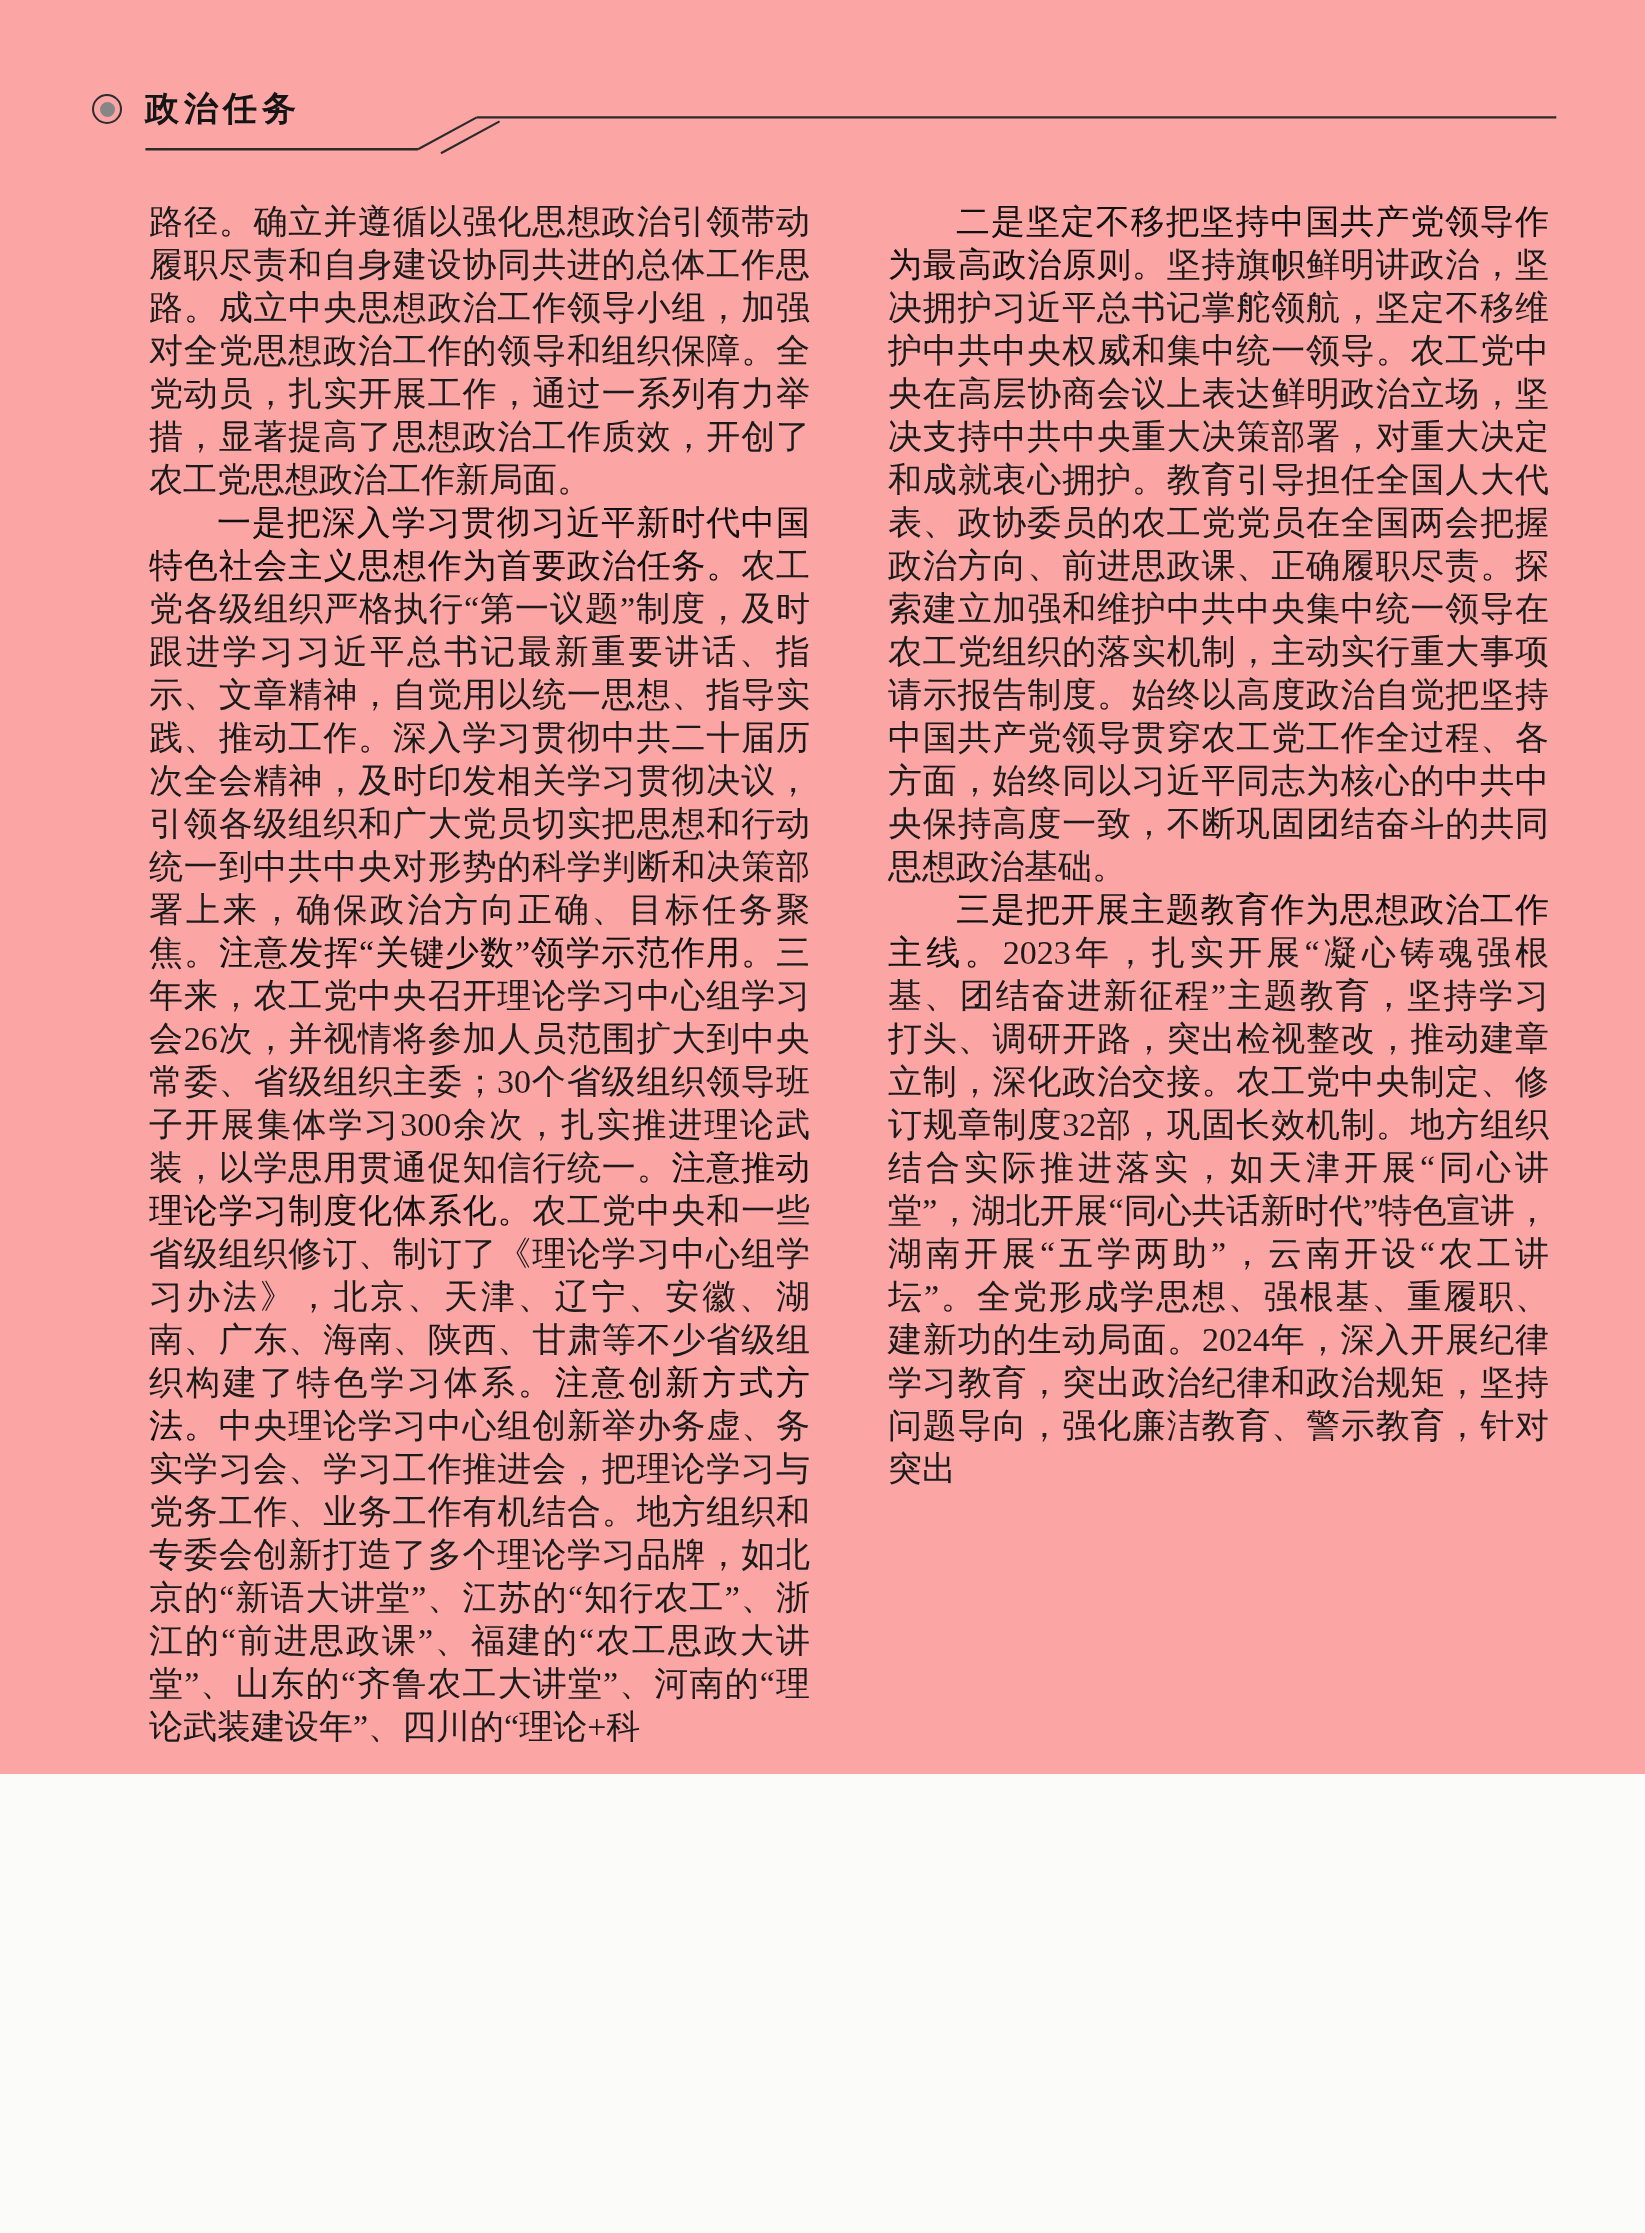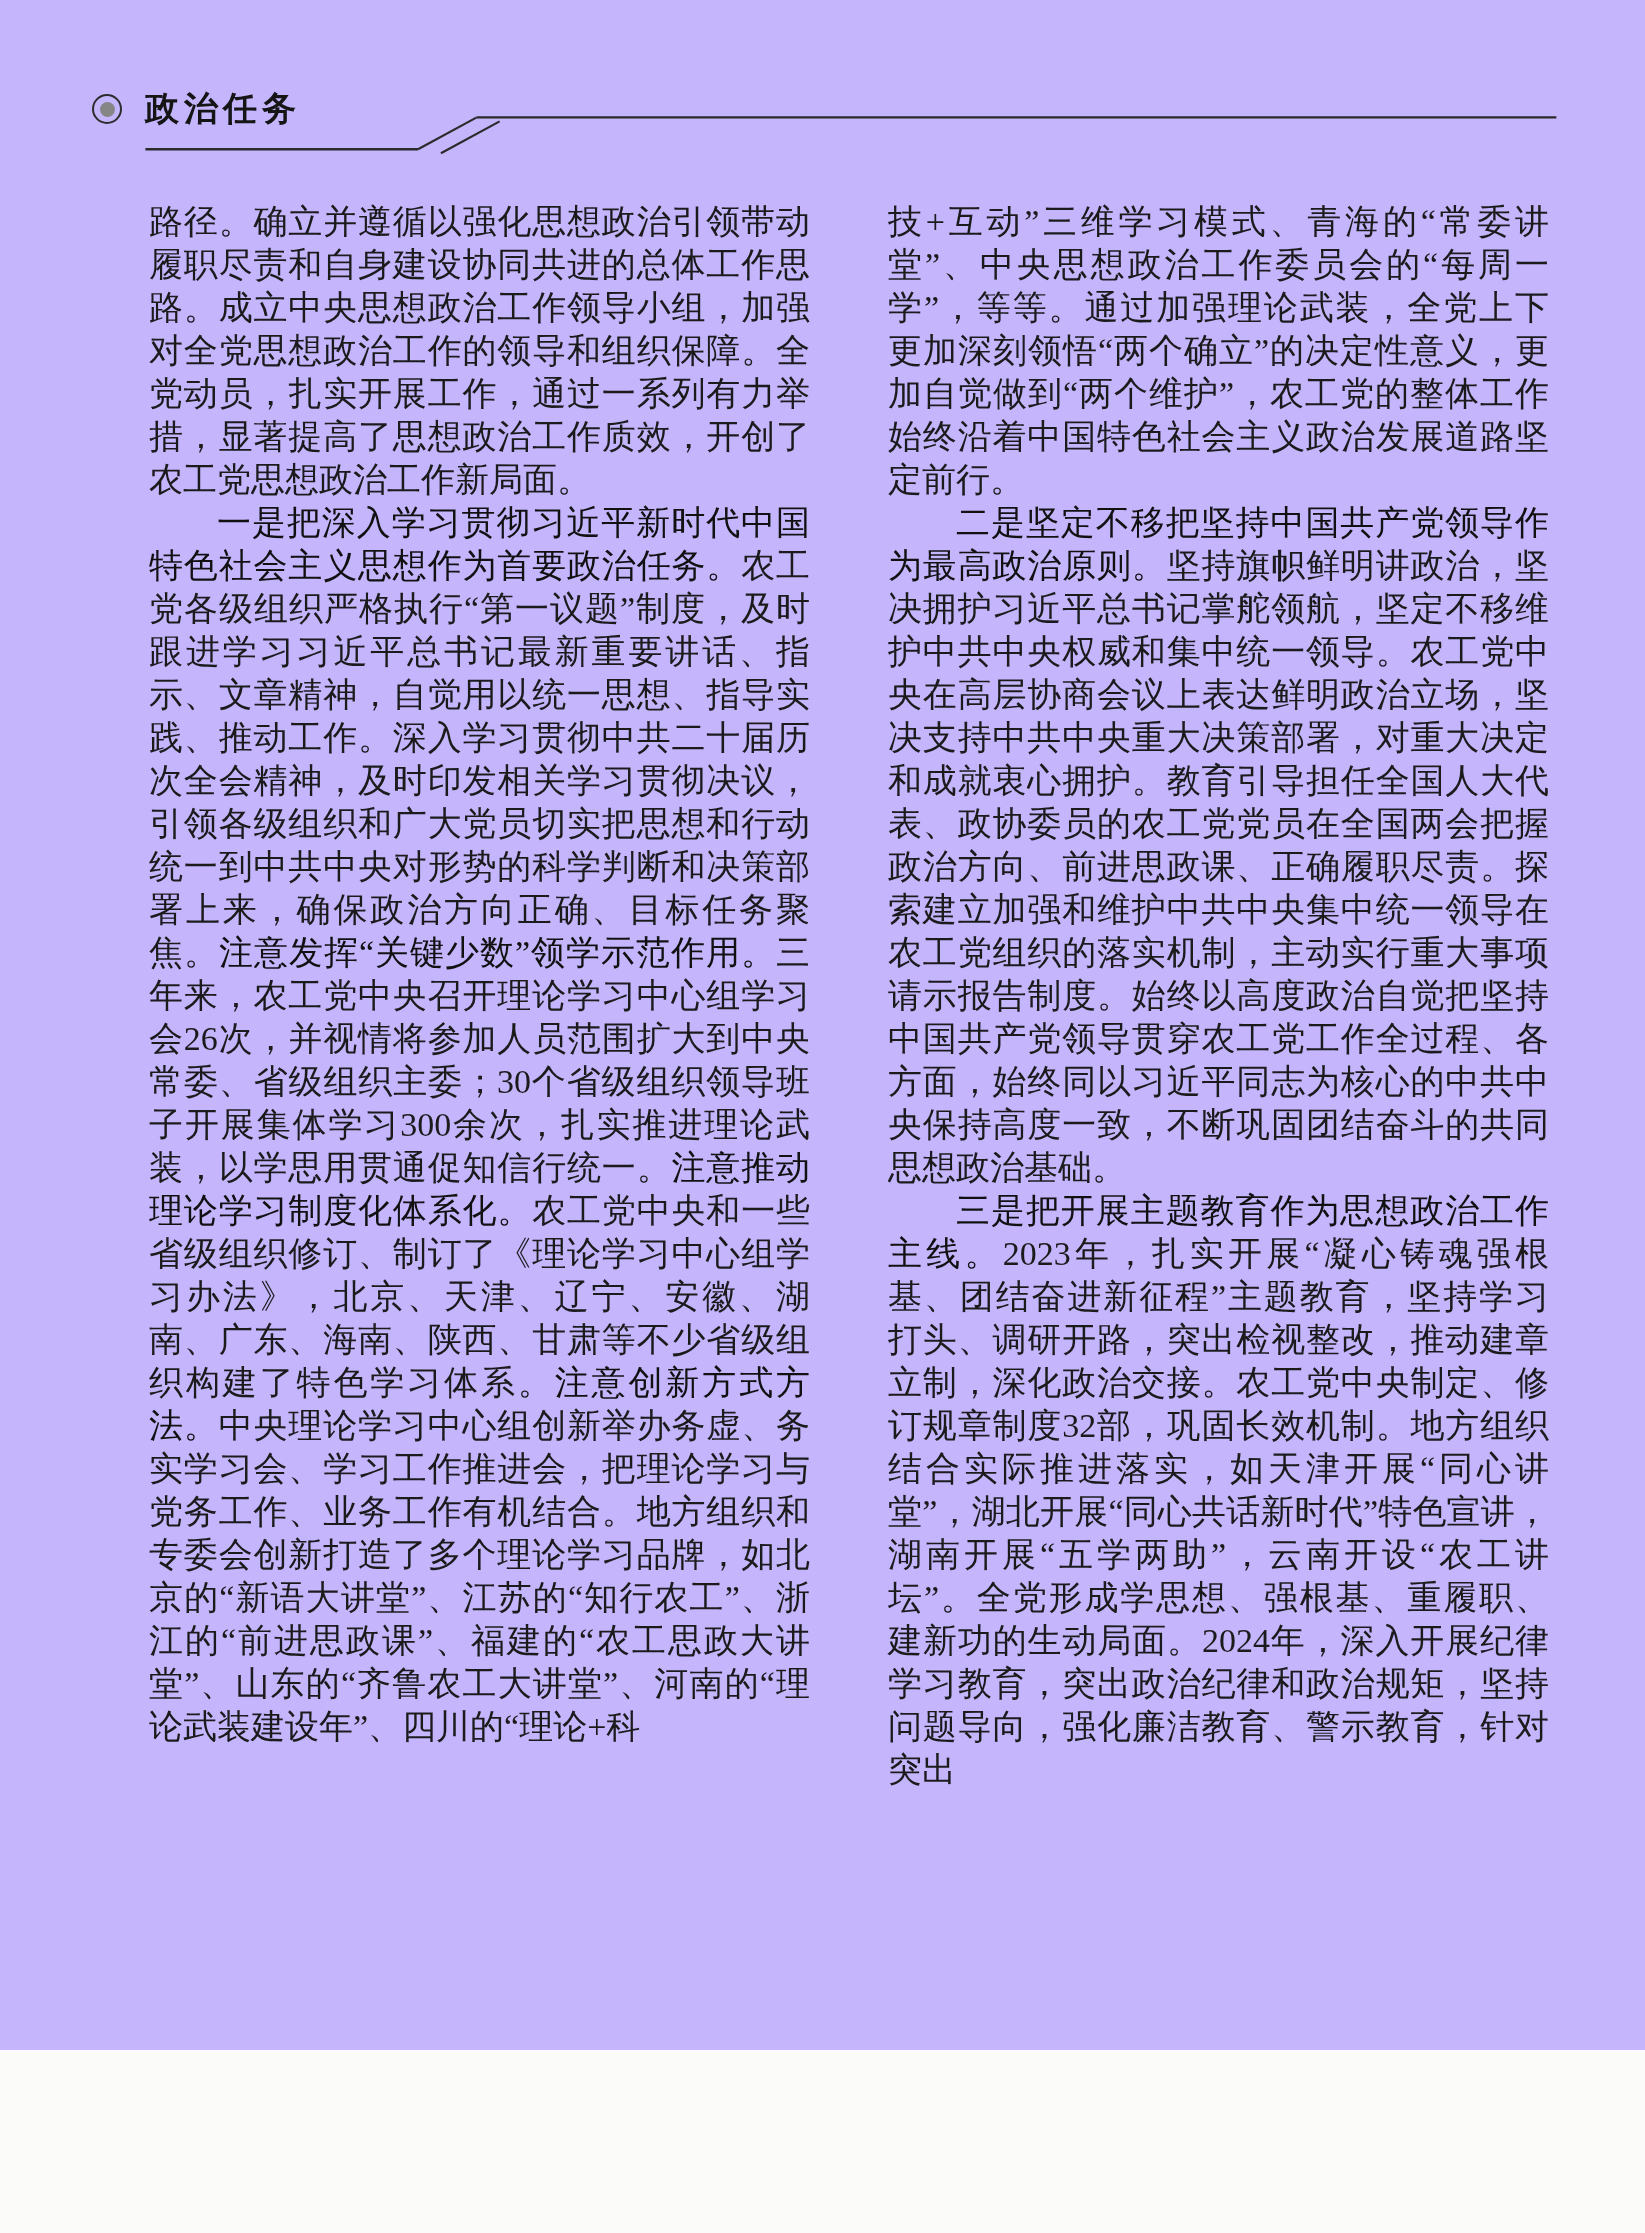--- a/index.html
+++ b/index.html
@@ -1,19 +1,19 @@
 <!DOCTYPE html>
 <html lang="zh"><head>
 <meta charset="utf-8">
 <style>
   html,body{margin:0;padding:0;background:#fbfbf9;}
   .page{
     position:relative;
-    width:1646px;height:2050px;
-    background:#c4b5fd;
+    width:1646px;height:1774px;
+    background:#fca5a5;
     overflow:hidden;
     color:#191919;
     font-family:"Liberation Serif","DejaVu Serif",serif;
   }
   
   .header-icon{
     position:absolute;left:92px;top:94px;
     width:30px;height:30px;
     border:2px solid #2c2c2c;border-radius:50%;
     box-sizing:border-box;
@@ -71,21 +71,20 @@
     <line x1="420" y1="150" x2="479" y2="118" stroke="#2b2b2b" stroke-width="2.2"></line>
     <line x1="443" y1="154" x2="502" y2="122" stroke="#2b2b2b" stroke-width="2.2"></line>
     <line x1="479" y1="118" x2="1564" y2="118" stroke="#2b2b2b" stroke-width="2.2"></line>
   </svg>
 
   <div class="col col-left">
       <p class="para"><span class="reg">路径。确立并遵循以强化思想政治引领带动履职尽责和自身建设协同共进的总体工作思路。成立中央思想政治工作领导小组，加强对全党思想政治工作的领导和组织保障。全党动员，扎实开展工作，通过一系列有力举措，显著提高了思想政治工作质效，开创了农工党思想政治工作新局面。</span></p>
       <p class="para indent"><span class="em">一是把深入学习贯彻习近平新时代中国特色社会主义思想作为首要政治任务。</span><span class="reg">农工党各级组织严格执行“第一议题”制度，及时跟进学习习近平总书记最新重要讲话、指示、文章精神，自觉用以统一思想、指导实践、推动工作。深入学习贯彻中共二十届历次全会精神，及时印发相关学习贯彻决议，引领各级组织和广大党员切实把思想和行动统一到中共中央对形势的科学判断和决策部署上来，确保政治方向正确、目标任务聚焦。</span><span class="em">注意发挥“关键少数”领学示范作用。</span><span class="reg">三年来，农工党中央召开理论学习中心组学习会26次，并视情将参加人员范围扩大到中央常委、省级组织主委；30个省级组织领导班子开展集体学习300余次，扎实推进理论武装，以学思用贯通促知信行统一。</span><span class="em">注意推动理论学习制度化体系化。</span><span class="reg">农工党中央和一些省级组织修订、制订了《理论学习中心组学习办法》，北京、天津、辽宁、安徽、湖南、广东、海南、陕西、甘肃等不少省级组织构建了特色学习体系。</span><span class="em">注意创新方式方法。</span><span class="reg">中央理论学习中心组创新举办务虚、务实学习会、学习工作推进会，把理论学习与党务工作、业务工作有机结合。地方组织和专委会创新打造了多个理论学习品牌，如北京的“新语大讲堂”、江苏的“知行农工”、浙江的“前进思政课”、福建的“农工思政大讲堂”、山东的“齐鲁农工大讲堂”、河南的“理论武装建设年”、四川的“理论+科</span></p>
     </div>
   <div class="col col-right">
-      <p class="para"><span class="reg">技+互动”三维学习模式、青海的“常委讲堂”、中央思想政治工作委员会的“每周一学”，等等。通过加强理论武装，全党上下更加深刻领悟“两个确立”的决定性意义，更加自觉做到“两个维护”，农工党的整体工作始终沿着中国特色社会主义政治发展道路坚定前行。</span></p>
       <p class="para indent"><span class="em">二是坚定不移把坚持中国共产党领导作为最高政治原则。</span><span class="reg">坚持旗帜鲜明讲政治，坚决拥护习近平总书记掌舵领航，坚定不移维护中共中央权威和集中统一领导。农工党中央在高层协商会议上表达鲜明政治立场，坚决支持中共中央重大决策部署，对重大决定和成就衷心拥护。教育引导担任全国人大代表、政协委员的农工党党员在全国两会把握政治方向、前进思政课、正确履职尽责。探索建立加强和维护中共中央集中统一领导在农工党组织的落实机制，主动实行重大事项请示报告制度。始终以高度政治自觉把坚持中国共产党领导贯穿农工党工作全过程、各方面，始终同以习近平同志为核心的中共中央保持高度一致，不断巩固团结奋斗的共同思想政治基础。</span></p>
       <p class="para indent"><span class="em">三是把开展主题教育作为思想政治工作主线。</span><span class="reg">2023年，扎实开展“凝心铸魂强根基、团结奋进新征程”主题教育，坚持学习打头、调研开路，突出检视整改，推动建章立制，深化政治交接。农工党中央制定、修订规章制度32部，巩固长效机制。地方组织结合实际推进落实，如天津开展“同心讲堂”，湖北开展“同心共话新时代”特色宣讲，湖南开展“五学两助”，云南开设“农工讲坛”。全党形成学思想、强根基、重履职、建新功的生动局面。2024年，深入开展纪律学习教育，突出政治纪律和政治规矩，坚持问题导向，强化廉洁教育、警示教育，针对突出</span></p>
     </div>
 
   <div class="footer-page-number">12</div>
 
 </div>
 
 
 </body></html>

